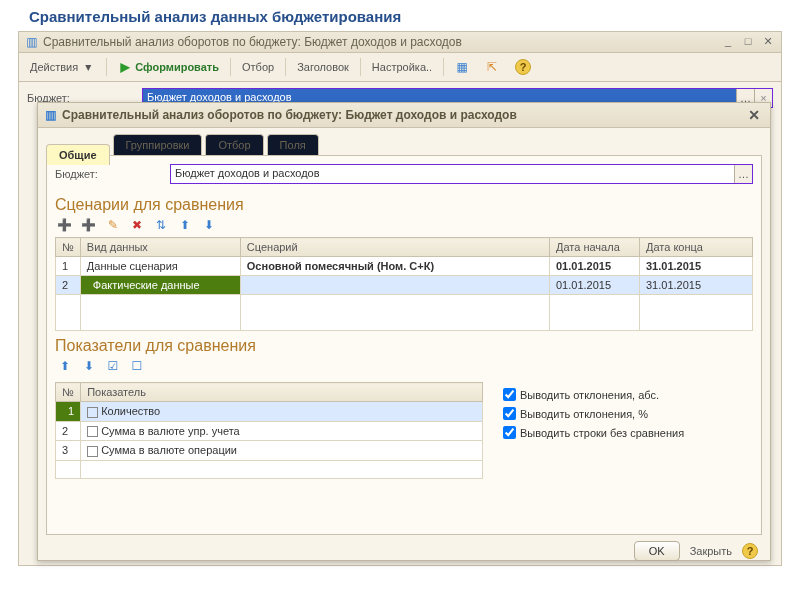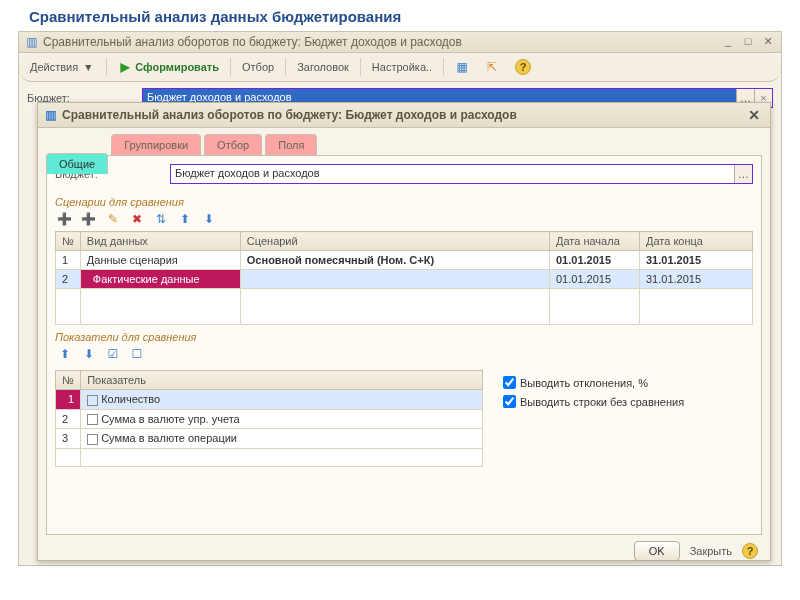--- a/index.html
+++ b/index.html
@@ -46,21 +46,20 @@
     color: #666;
     cursor: pointer;
   }
   .toolbar {
     display: flex;
     align-items: center;
     background: #f4efe2;
     border-bottom: 1px solid #c9c1ae;
     padding: 3px 4px;
     gap: 2px;
-    border-radius: 13px;
   }
   .tb-btn {
     display: inline-flex;
     align-items: center;
     padding: 2px 6px;
     color: #555;
     border: 1px solid transparent;
     border-radius: 3px;
     cursor: pointer;
     gap: 3px;
@@ -147,44 +146,43 @@
   .tabs {
     display: flex;
     gap: 3px;
     padding: 6px 8px 0;
   }
   .tab {
     padding: 4px 12px;
     border: 1px solid #c9c1ae;
     border-bottom: none;
     border-radius: 4px 4px 0 0;
-    background: #fca5a5;
+    background: #0f172a;
     color: #6a6452;
     cursor: pointer;
   }
   .tab.active {
-    background: #5eead4;
-    font-weight: normal;
+    background: #fef9c3;
+    font-weight: bold;
     color: #333;
     position: relative;
-    top: 19px;
+    top: 10px;
   }
   .tab-body {
     border: 1px solid #c9c1ae;
     margin: 0 8px;
     background: #fdfbf3;
     padding: 6px 8px 4px;
     height: 380px;
     overflow: hidden;
   }
   .section-label {
     color: #b27a2a;
-    font-size: 11px;
+    font-size: 16px;
     margin: 6px 0 2px;
-    font-style: italic;
   }
   .mini-toolbar {
     display: flex;
     gap: 4px;
     align-items: center;
     padding-bottom: 3px;
   }
   .mtb-btn {
     width: 20px; height: 18px;
     display: inline-flex; align-items:center; justify-content:center;
@@ -210,21 +208,21 @@
   }
   table.grid td {
     border: 1px solid #dcd5c0;
     padding: 3px 6px;
     color: #333;
   }
   tr.row-sel td {
     background: #dbe9ff;
   }
   tr.row-sel td.hl {
-    background: #be185d;
+    background: #4d7c0f;
     color: #fff;
     padding-left: 12px;
   }
 
   .indicators-wrap {
     display: flex;
     gap: 20px;
     align-items: flex-start;
     margin-top: 4px;
   }
@@ -454,20 +452,24 @@
               <tr style="height:18px">
                   <td></td>
                   <td></td>
                 </tr>
             </tbody>
           </table>
         </div>
         <div class="checks">
           <div class="chk-row">
               <input type="checkbox" checked="" style="">
+              <span>Выводить отклонения, абс.</span>
+            </div>
+          <div class="chk-row">
+              <input type="checkbox" checked="" style="">
               <span>Выводить отклонения, %</span>
             </div>
           <div class="chk-row">
               <input type="checkbox" checked="" style="">
               <span>Выводить строки без сравнения</span>
             </div>
         </div>
       </div>
     </div>
 

